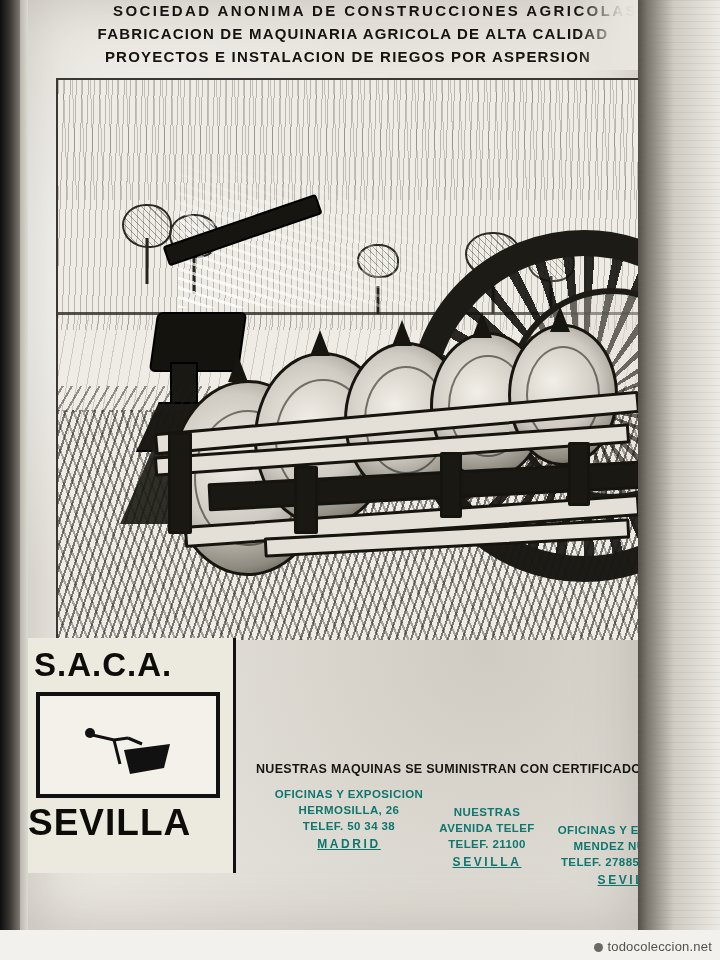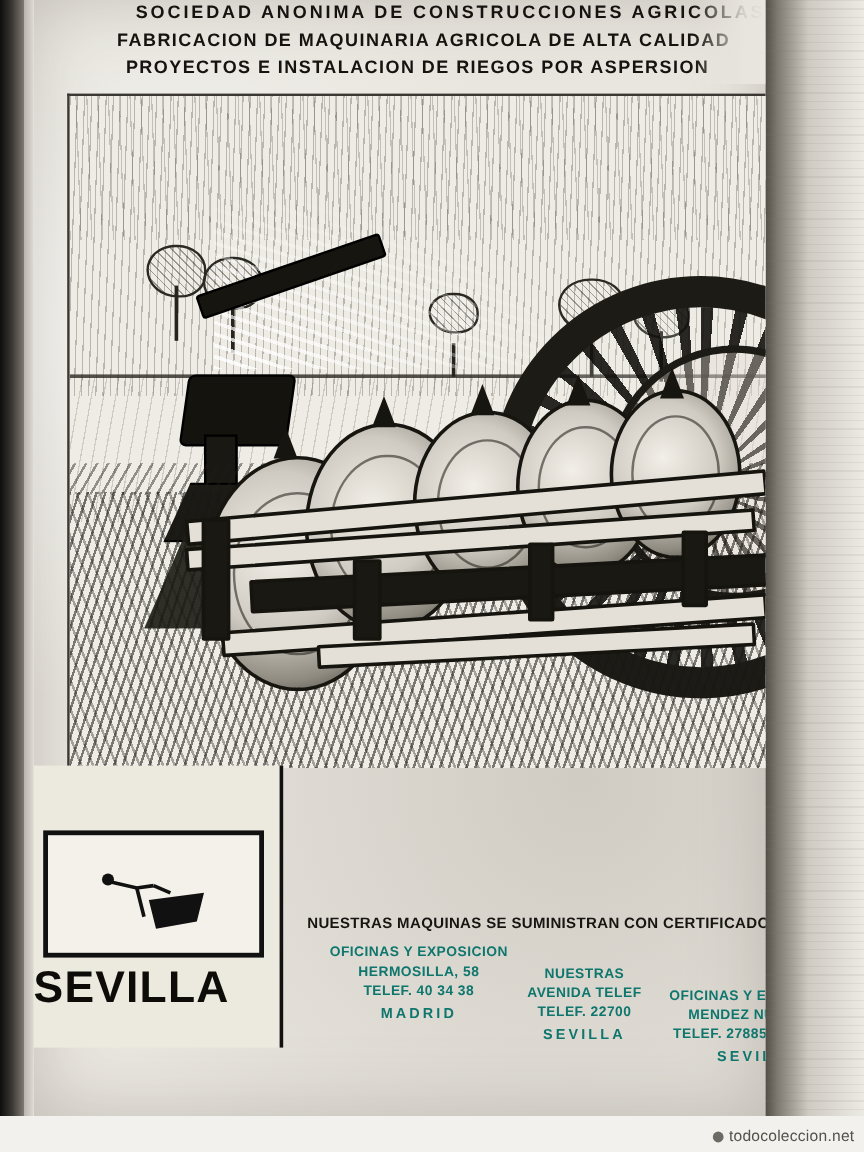--- a/index.html
+++ b/index.html
@@ -376,20 +376,21 @@
     font-size: 11.5px;
     line-height: 16px;
     letter-spacing: .4px;
     text-align: center;
     font-weight: 700;
   }
   .contact .city {
     letter-spacing: 2.6px;
     font-size: 12px;
     margin-top: 2px;
+    text-decoration: underline;
   }
   .c1 { left: 22px;  top: 6px;  width: 150px; }
   .c2 { left: 170px; top: 24px; width: 130px; }
   .c3 { left: 290px; top: 42px; width: 180px; text-align: center; }
 
   
   .ghost {
     position: absolute;
     color: rgba(90,85,78,0.30);
     font-size: 26px;
@@ -508,45 +509,46 @@
       <div class="beam dark" style="left:150px; top:392px; width:430px; height:22px; transform:rotate(-3deg);"></div>
       <div class="beam" style="left:126px; top:430px; width:450px; height:16px; transform:rotate(-4deg);"></div>
       <div class="beam" style="left:206px; top:448px; width:360px; height:14px; transform:rotate(-3deg);"></div>
       <div class="beam dark" style="left:110px; top:352px; width:18px; height:96px;"></div>
       <div class="beam dark" style="left:236px; top:386px; width:18px; height:62px;"></div>
       <div class="beam dark" style="left:382px; top:372px; width:16px; height:60px;"></div>
       <div class="beam dark" style="left:510px; top:362px; width:16px; height:58px;"></div>
     </div>
 
     <div class="logo-box">
+      <div class="logo-title">S.A.C.A.</div>
       <div class="logo-emblem">
         <svg class="plow" viewBox="0 0 96 56">
           <path d="M4 10 L30 16 L44 14" stroke="#111" stroke-width="3" fill="none"></path>
           <circle cx="6" cy="9" r="5" fill="#111"></circle>
           <path d="M30 16 L36 40" stroke="#111" stroke-width="3" fill="none"></path>
           <path d="M40 26 L86 20 L80 44 L46 50 Z" fill="#111"></path>
           <path d="M44 14 L58 20" stroke="#111" stroke-width="3" fill="none"></path>
         </svg>
       </div>
       <div class="logo-city">SEVILLA</div>
     </div>
 
     <div class="guarantee">NUESTRAS MAQUINAS SE SUMINISTRAN CON CERTIFICADO DE GARANTIA</div>
 
     <div class="contacts">
       <div class="contact c1">
         <div>OFICINAS Y EXPOSICION</div>
-        <div>HERMOSILLA, 58</div>
-        <div>TELEF. 40 34 38</div>
+        <div>HERMOSILLA, 26</div>
+        <div>TELEF. 50 34 38</div>
         <div class="city">MADRID</div>
       </div>
       <div class="contact c2">
         <div>NUESTRAS</div>
         <div>AVENIDA TELEF</div>
-        <div>TELEF. 22700</div>
+        <div>TELEF. 21100</div>
         <div class="city">SEVILLA</div>
       </div>
       <div class="contact c3">
         <div>OFICINAS Y EXPOSICION</div>
         <div>MENDEZ NUÑEZ, 23</div>
         <div>TELEF. 27885-Apart. 448</div>
         <div class="city">SEVILLA</div>
       </div>
     </div>
 

